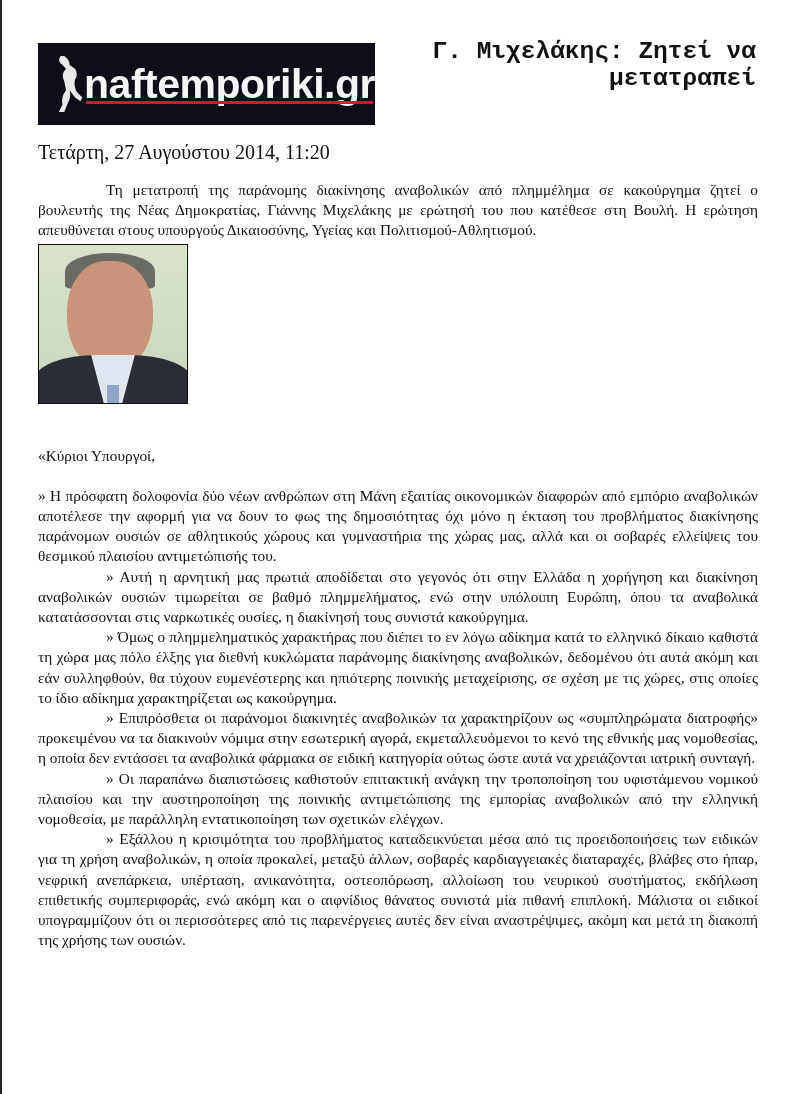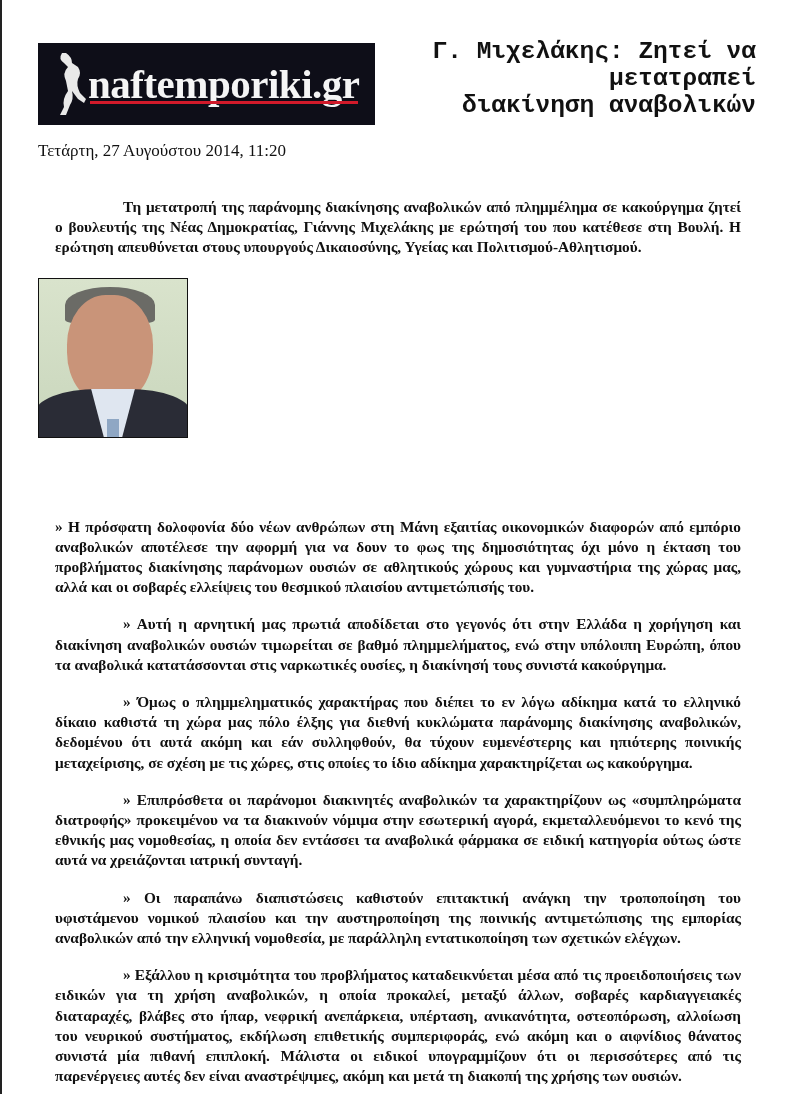--- a/index.html
+++ b/index.html
@@ -13,41 +13,41 @@
     }
     .logo {
       position: absolute; left: 38px; top: 43px; width: 337px; height: 82px;
       background: #0e0e18;
       display: flex; align-items: center;
     }
     .logo-figure {
       width: 40px; height: 70px; margin-left: 10px; position: relative;
     }
     .logo-text {
-      font-family: Liberation Serif, serif;
+      font-family: Liberation Sans, sans-serif;
       font-weight: bold; font-size: 41px; color: #f5f5f5; letter-spacing: -0.5px;
       margin-left: 0; position: relative; line-height: 1;
     }
     .logo-underline {
       position: absolute; left: 2px; right: 2px; bottom: 1px; height: 3px; background: #d11a2a;
     }
     .headline {
       position: absolute; right: 40px; top: 38px; width: 380px;
       text-align: right; font-weight: bold; font-size: 24.5px; line-height: 27px;
       color: #111;
       font-family: Liberation Mono, monospace;
     }
     .dateline {
-      position: absolute; left: 38px; top: 141px; font-size: 17px;
+      position: absolute; left: 38px; top: 141px; font-size: 20px;
     }
     .content {
       position: absolute; left: 38px; top: 180px; width: 720px;
       font-size: 15.3px; line-height: 20.2px; text-align: justify;
     }
-    .content p { margin: 17px; font-weight: bold; }
+    .content p { margin: 0; }
     .indent { text-indent: 68px; }
     .photo {
       float: left; width: 148px; height: 158px; margin: 3px 8px 2px 0;
       border: 1px solid #111; background: linear-gradient(#d9e3cc, #c9d6bc);
       position: relative; overflow: hidden;
     }
     .photo .head {
       position: absolute; left: 28px; top: 16px; width: 86px; height: 110px;
       border-radius: 45% 45% 48% 48%; background: #c99479;
     }
@@ -79,40 +79,40 @@
     <path d="M14 4 q-4 6 2 10 l4 4 q-6 6 -2 14 l2 10 q-6 8 -4 16 l-4 8 h6 l4 -10 q4 -6 2 -14 l6 8 l6 4 l2 -4 l-6 -6 q-4 -8 -2 -14 q4 -6 0 -12 l-6 -4 q0 -6 -6 -10z" fill="#e9e9e9"></path>
   </svg>
   <div class="logo-text">
     <span>naftemporiki.gr</span>
     <div class="logo-underline"></div>
   </div>
 </div>
 
 <div class="headline">
   <div>Γ. Μιχελάκης: Ζητεί να μετατραπεί</div>
-  <div>διακίνηση αναβολικών</div>
 </div>
 
 <div class="dateline">Τετάρτη, 27 Αυγούστου 2014,  11:20</div>
 
 <div class="content">
   <p class="indent">Τη μετατροπή της παράνομης διακίνησης αναβολικών από πλημμέλημα σε κακούργημα ζητεί ο βουλευτής της Νέας Δημοκρατίας, Γιάννης Μιχελάκης με ερώτησή του που κατέθεσε στη Βουλή. Η ερώτηση απευθύνεται στους υπουργούς Δικαιοσύνης, Υγείας και Πολιτισμού-Αθλητισμού.</p>
 
   <div class="photo">
     <div class="hair"></div>
     <div class="head"></div>
     <div class="suit"></div>
     <div class="shirt"></div>
     <div class="tie"></div>
   </div>
 
   <div class="clear"></div>
 
   <div class="gap"></div>
   <div class="gap"></div>
+  <p>«Κύριοι Υπουργοί,</p>
   <div class="gap"></div>
 
   <p>» Η πρόσφατη δολοφονία δύο νέων ανθρώπων στη Μάνη εξαιτίας οικονομικών διαφορών από εμπόριο αναβολικών αποτέλεσε την αφορμή για να δουν το φως της δημοσιότητας όχι μόνο η έκταση του προβλήματος διακίνησης παράνομων ουσιών σε αθλητικούς χώρους και γυμναστήρια της χώρας μας, αλλά και οι σοβαρές ελλείψεις του θεσμικού πλαισίου αντιμετώπισής του.</p>
   <p class="indent">» Αυτή η αρνητική μας πρωτιά αποδίδεται στο γεγονός ότι στην Ελλάδα η χορήγηση και διακίνηση αναβολικών ουσιών τιμωρείται σε βαθμό πλημμελήματος, ενώ στην υπόλοιπη Ευρώπη, όπου τα αναβολικά κατατάσσονται στις ναρκωτικές ουσίες, η διακίνησή τους συνιστά κακούργημα.</p>
   <p class="indent">» Όμως ο πλημμεληματικός χαρακτήρας που διέπει το εν λόγω αδίκημα κατά το ελληνικό δίκαιο καθιστά τη χώρα μας πόλο έλξης για  διεθνή κυκλώματα παράνομης διακίνησης αναβολικών, δεδομένου ότι αυτά ακόμη και εάν συλληφθούν, θα τύχουν ευμενέστερης και ηπιότερης ποινικής μεταχείρισης, σε σχέση με τις χώρες, στις οποίες το ίδιο αδίκημα  χαρακτηρίζεται ως κακούργημα.</p>
   <p class="indent">» Επιπρόσθετα οι παράνομοι διακινητές αναβολικών τα χαρακτηρίζουν ως «συμπληρώματα διατροφής» προκειμένου να τα διακινούν νόμιμα στην εσωτερική αγορά, εκμεταλλευόμενοι το κενό της εθνικής μας νομοθεσίας, η οποία δεν εντάσσει τα αναβολικά φάρμακα σε ειδική κατηγορία ούτως ώστε αυτά να χρειάζονται ιατρική συνταγή.</p>
   <p class="indent">» Οι παραπάνω διαπιστώσεις καθιστούν επιτακτική ανάγκη την τροποποίηση του υφιστάμενου νομικού πλαισίου και την αυστηροποίηση της ποινικής αντιμετώπισης της εμπορίας αναβολικών από την ελληνική νομοθεσία, με παράλληλη εντατικοποίηση των σχετικών ελέγχων.</p>
   <p class="indent">» Εξάλλου η κρισιμότητα του προβλήματος καταδεικνύεται μέσα από τις προειδοποιήσεις των ειδικών για τη χρήση αναβολικών, η οποία προκαλεί, μεταξύ άλλων, σοβαρές καρδιαγγειακές διαταραχές, βλάβες στο ήπαρ, νεφρική ανεπάρκεια, υπέρταση, ανικανότητα, οστεοπόρωση, αλλοίωση του νευρικού συστήματος, εκδήλωση επιθετικής συμπεριφοράς, ενώ ακόμη και ο αιφνίδιος θάνατος συνιστά μία πιθανή επιπλοκή. Μάλιστα οι ειδικοί υπογραμμίζουν ότι οι περισσότερες από τις παρενέργειες αυτές δεν είναι αναστρέψιμες, ακόμη και μετά τη διακοπή της χρήσης των ουσιών.</p>
 </div>
 

